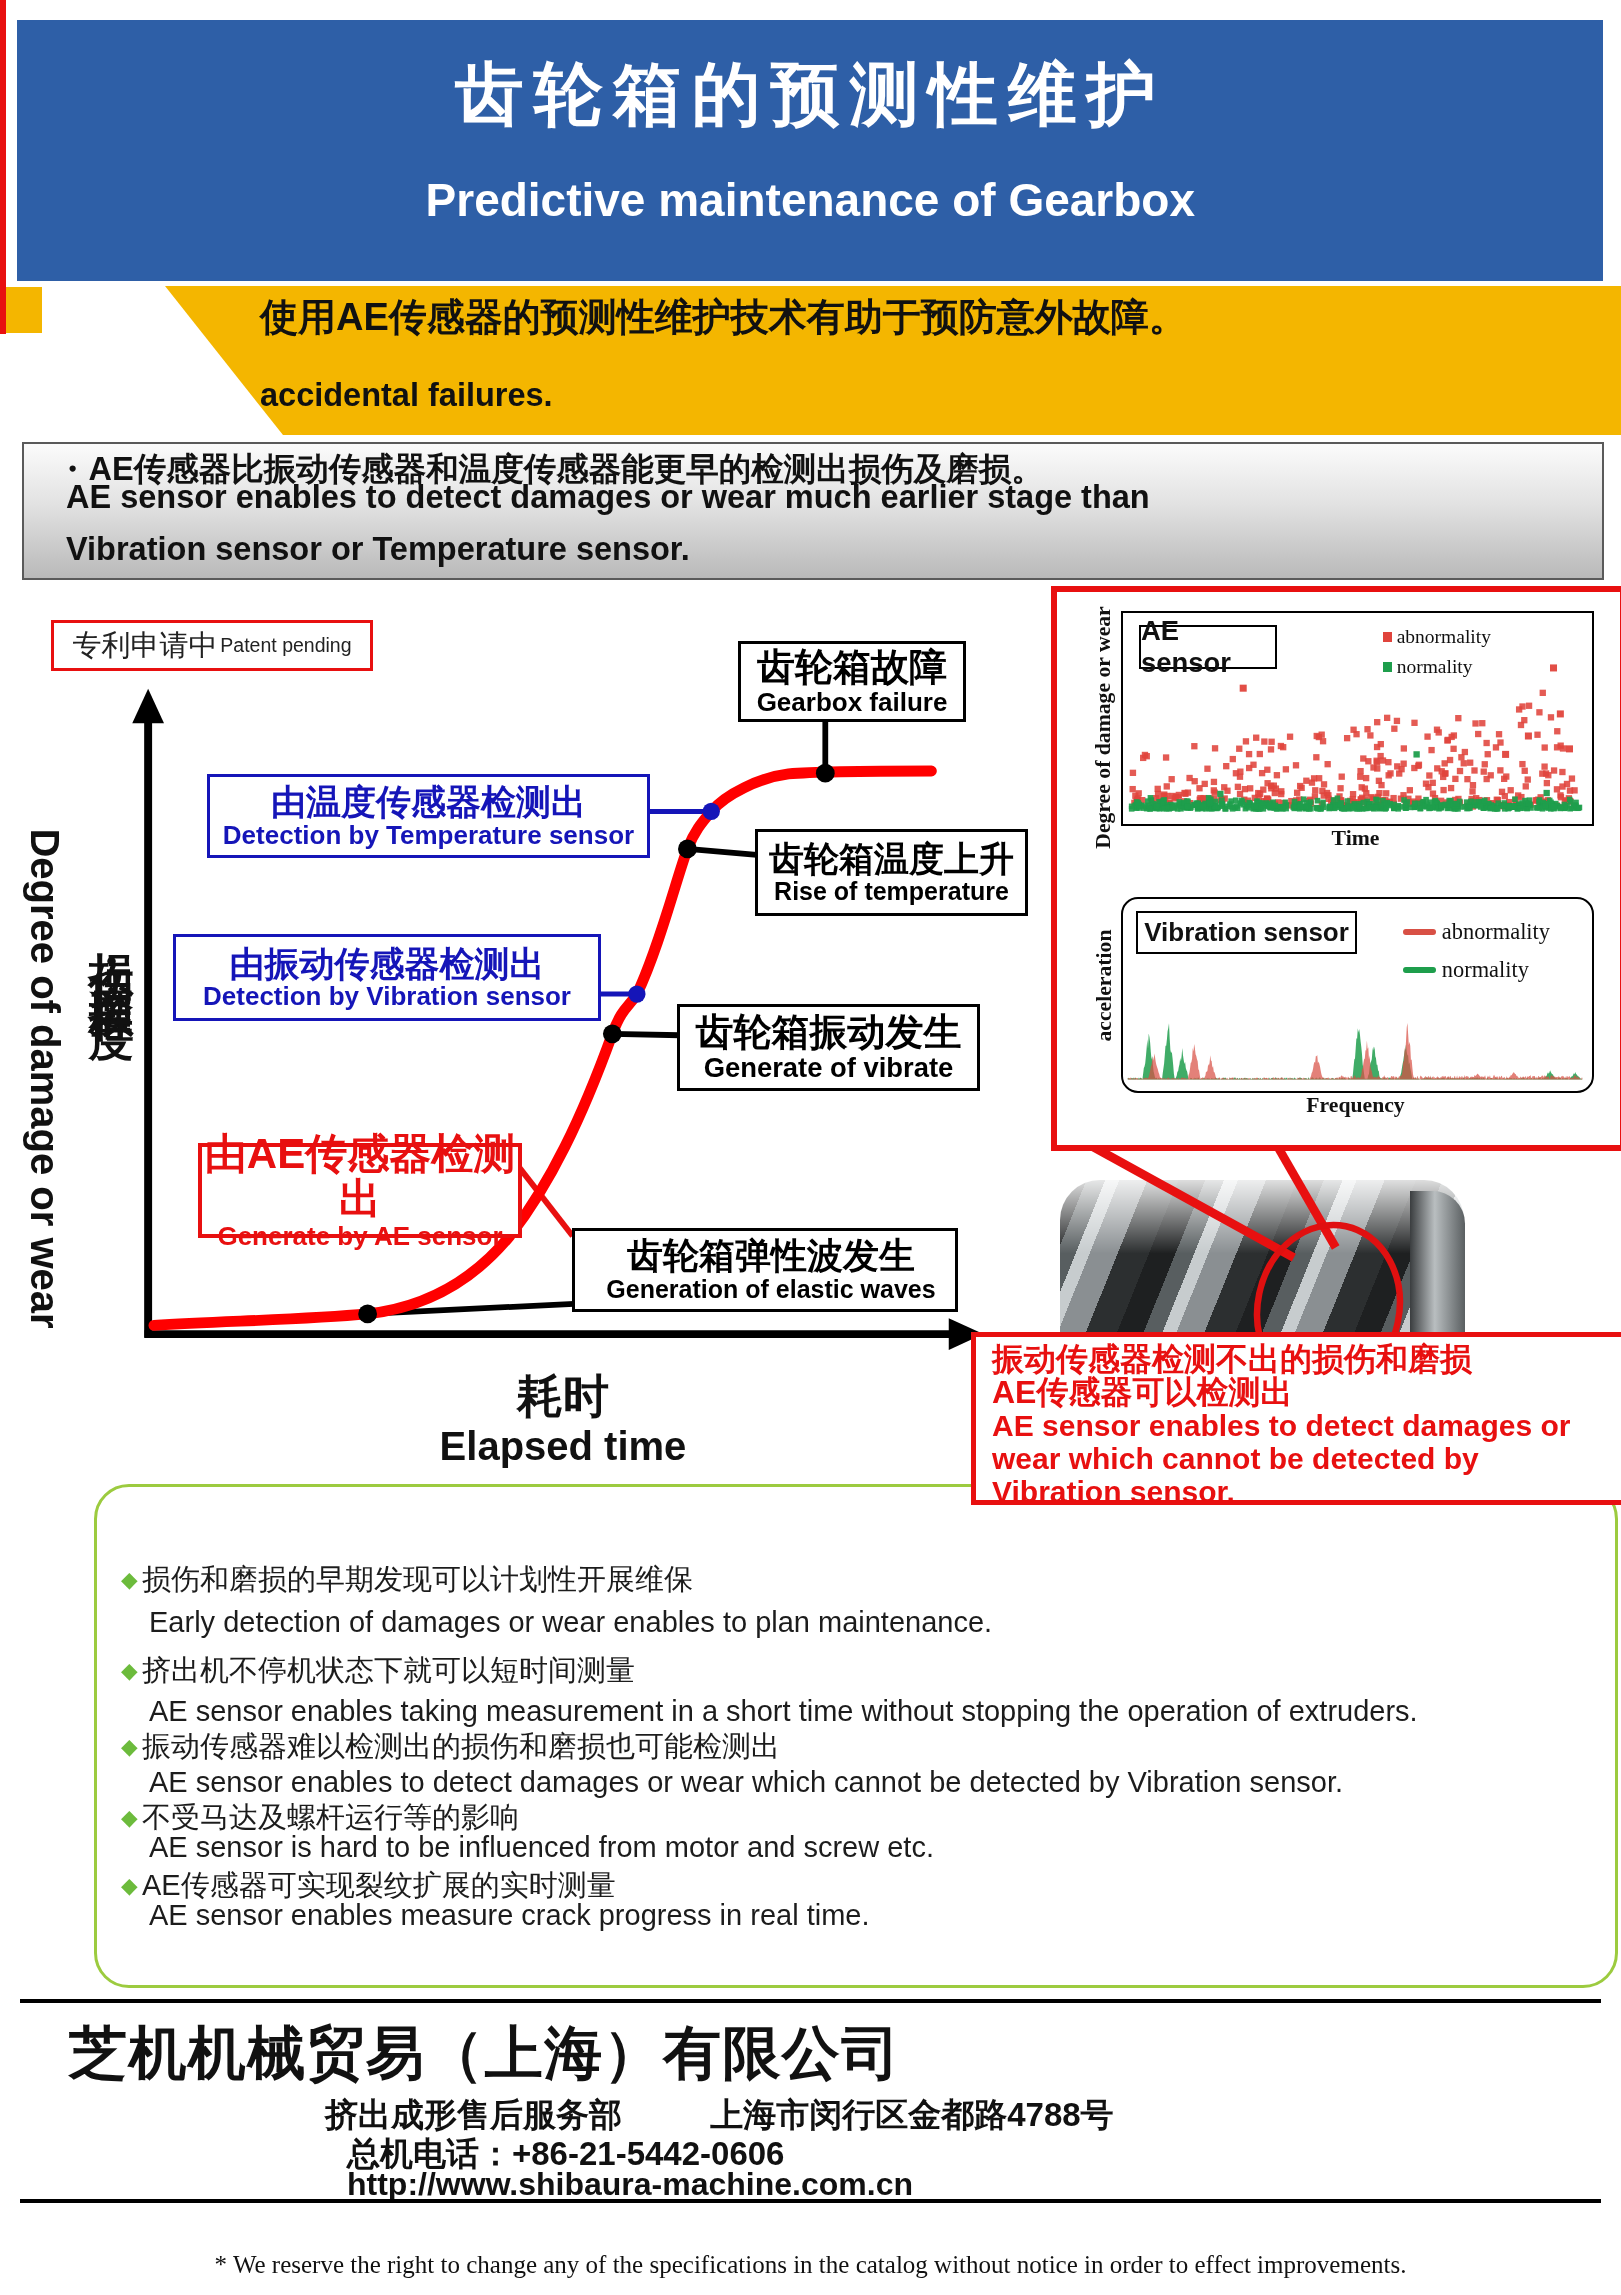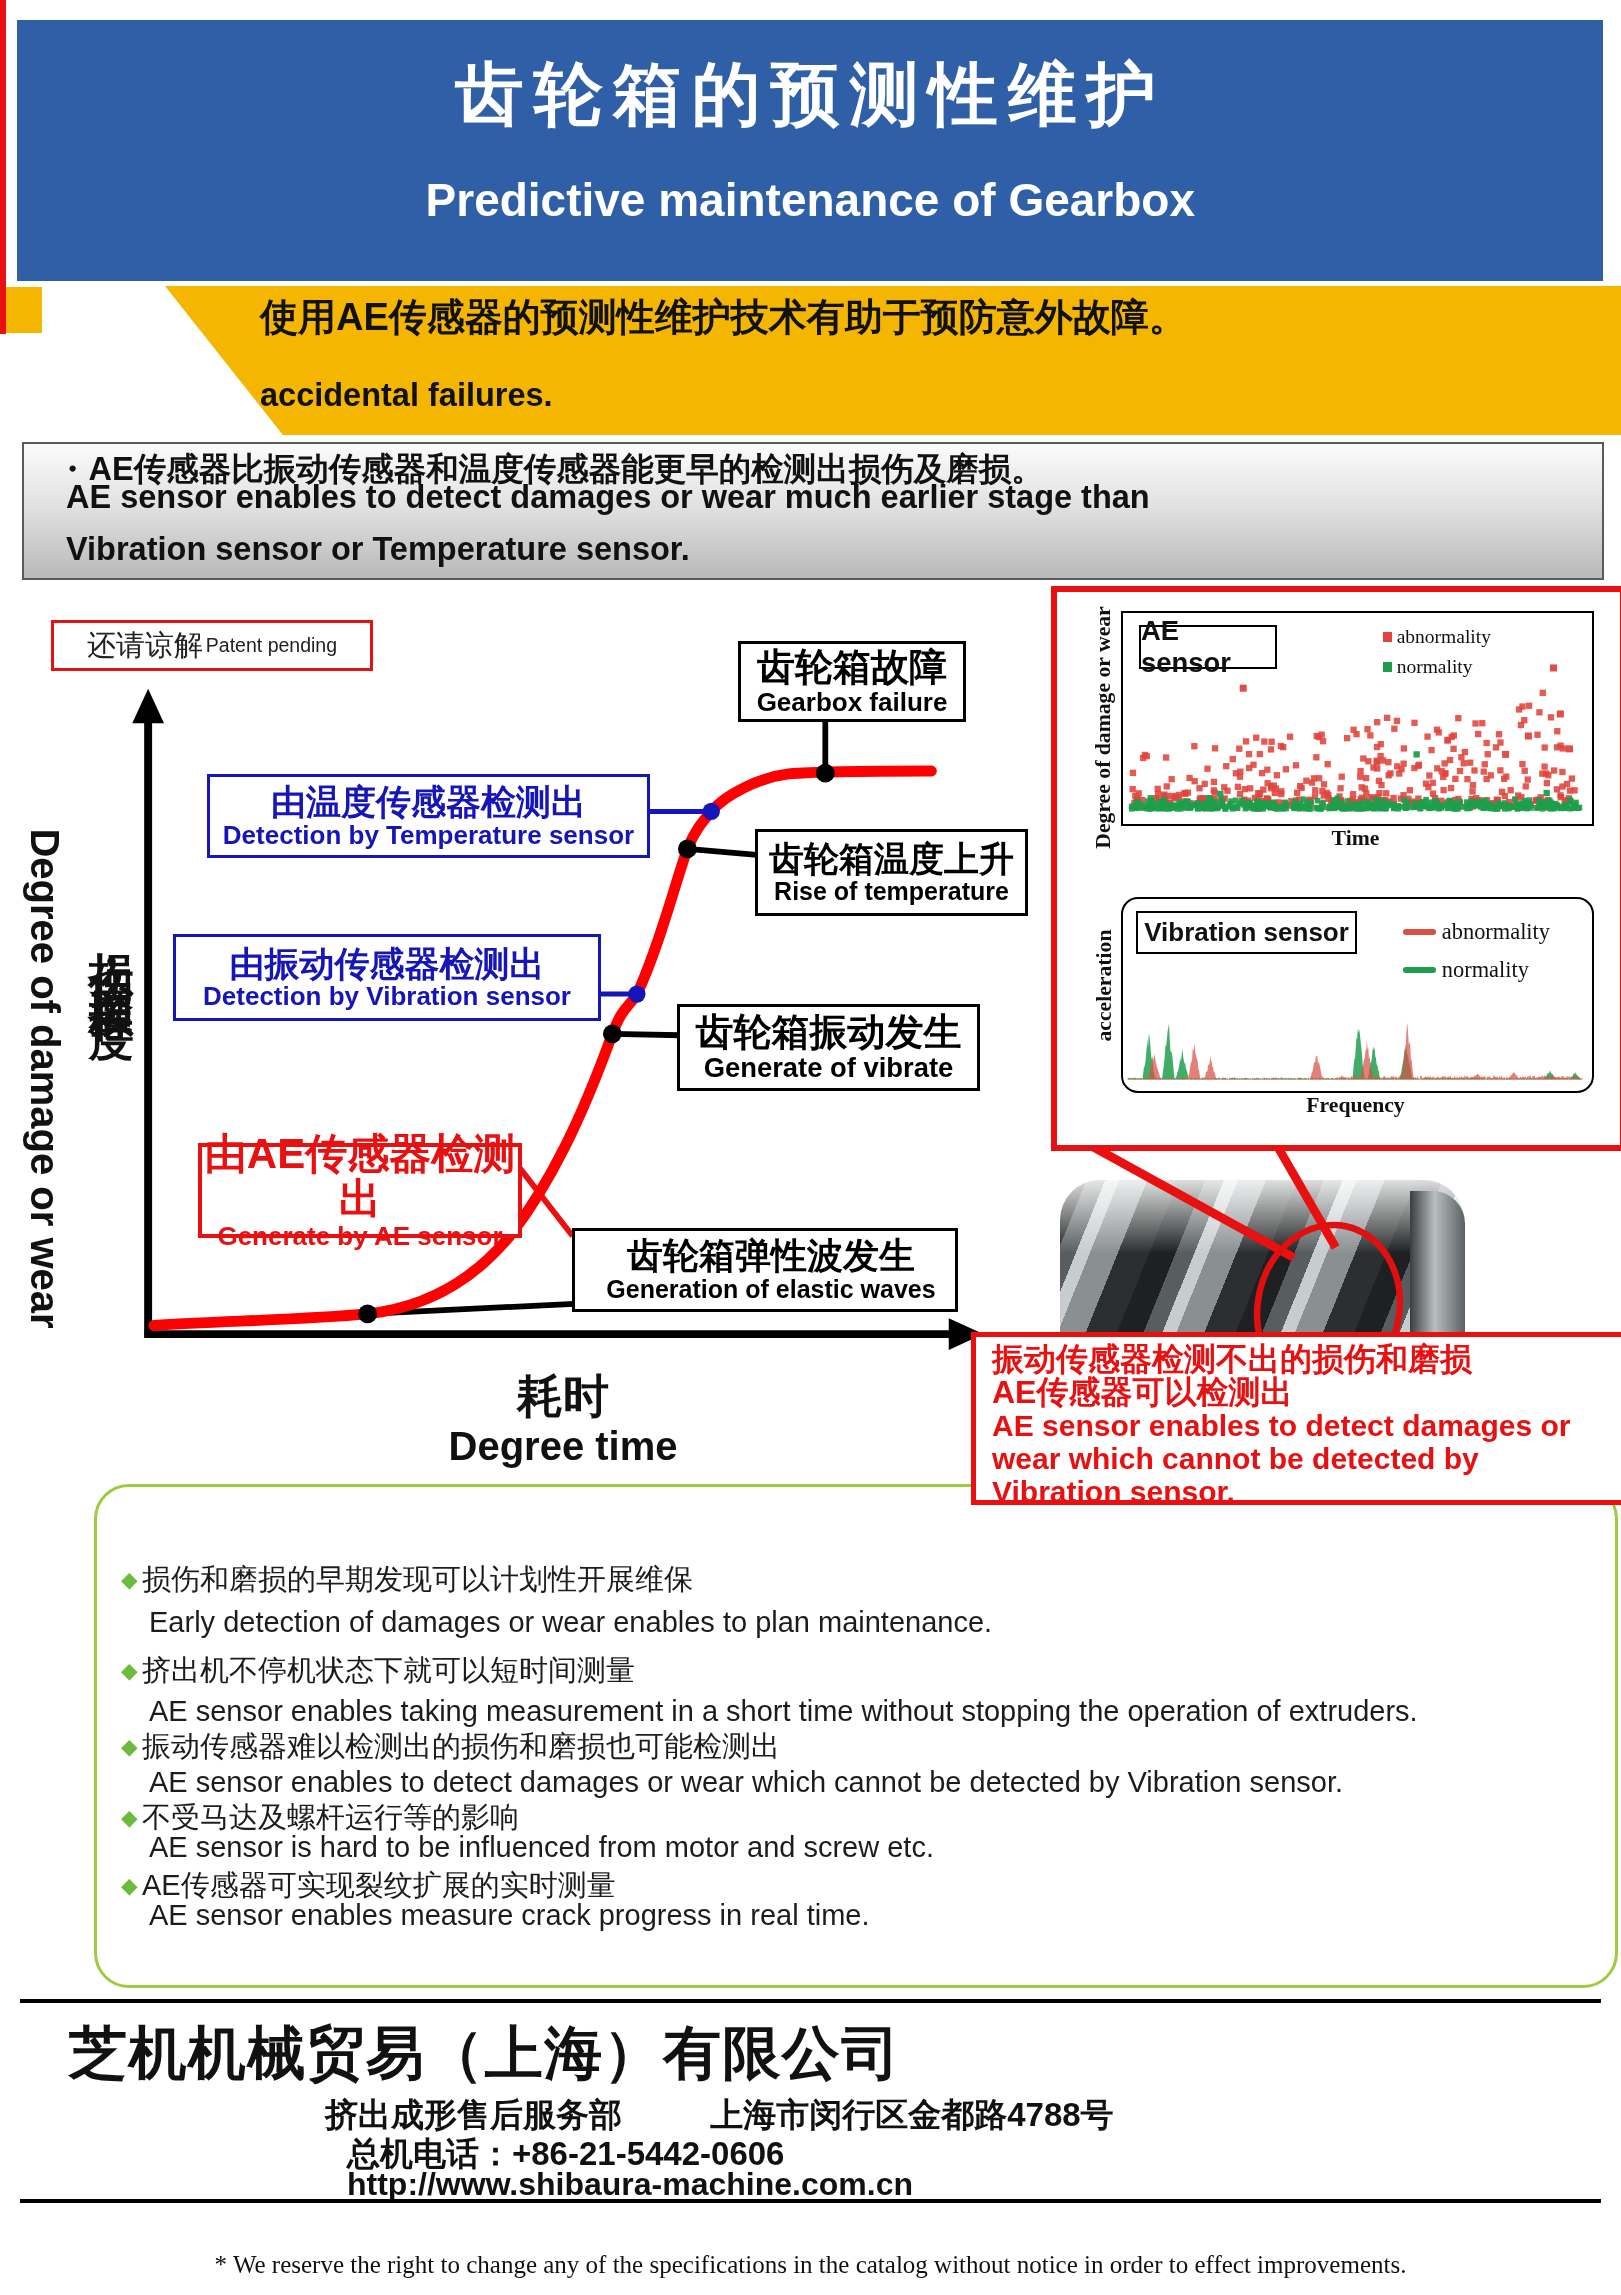--- a/index.html
+++ b/index.html
@@ -143,28 +143,28 @@
   <div class="abs" id="banner"></div>
   <div class="abs" id="banner-cn">使用AE传感器的预测性维护技术有助于预防意外故障。</div>
   <div class="abs" id="banner-en2">accidental failures.</div>
 
   <div class="abs" id="highlight"></div>
   <div class="abs" id="hl-cn">・AE传感器比振动传感器和温度传感器能更早的检测出损伤及磨损。</div>
   <div class="abs" id="hl-en1">AE sensor enables to detect damages or wear much earlier stage than</div>
   <div class="abs" id="hl-en2">Vibration sensor or Temperature sensor.</div>
 
   <div class="abs" id="patent">
-    <span class="cn">还请谅解</span>
+    <span class="cn">专利申请中</span>
     <span class="en">Patent pending</span>
   </div>
 
   <div class="abs" id="ylab-en">Degree of damage or wear</div>
   <div class="abs" id="ylab-cn">损伤・磨损程度</div>
   <div class="abs" id="xlab-cn">耗时</div>
-  <div class="abs" id="xlab-en">Degree time</div>
+  <div class="abs" id="xlab-en">Elapsed time</div>
 
   <div class="abs" id="photo"></div>
   <div class="abs" id="photo-shaft"></div>
 
   <svg id="overlay" width="1621" height="2295" viewBox="0 0 2245 3179">
     <line class="axis" x1="205" y1="1853" x2="205" y2="990"></line>
     <polygon points="205,954 183,1002 227,1002" fill="#000"></polygon>
     <line class="axis" x1="200" y1="1848" x2="1328" y2="1848"></line>
     <polygon points="1362,1848 1314,1826 1314,1870" fill="#000"></polygon>
 

